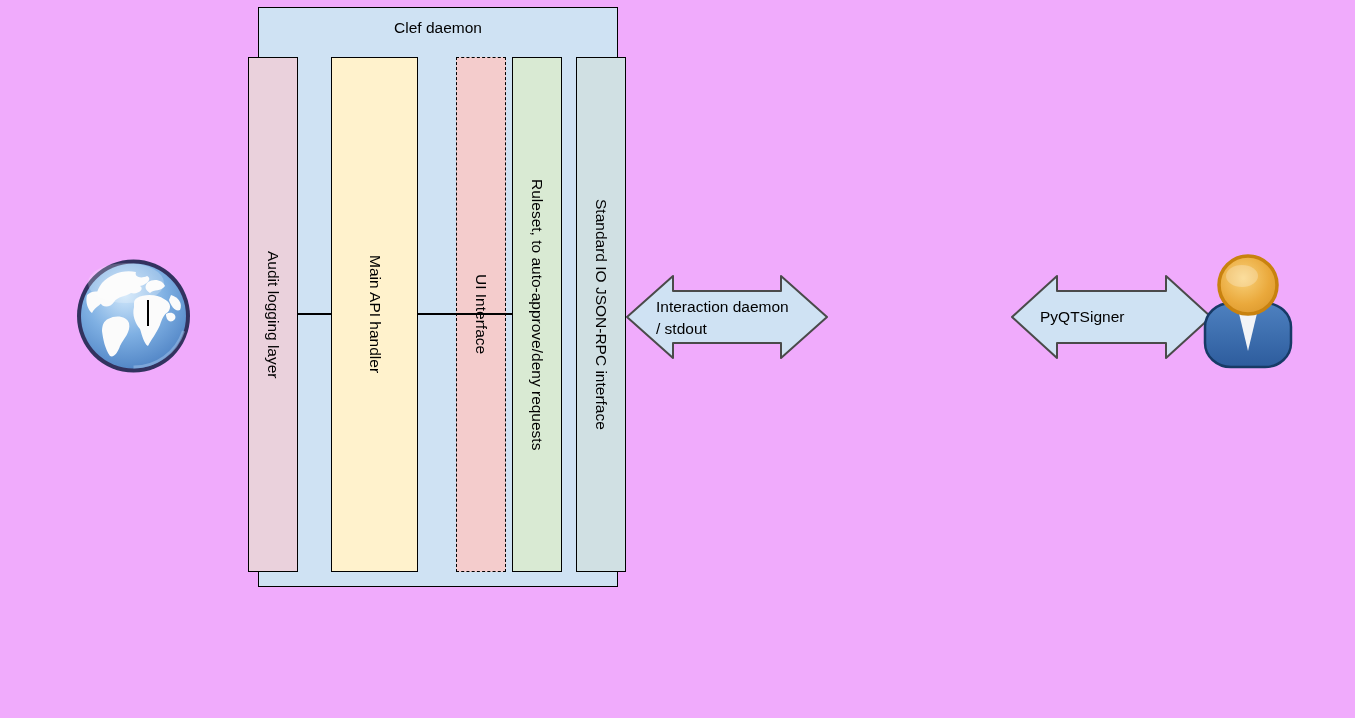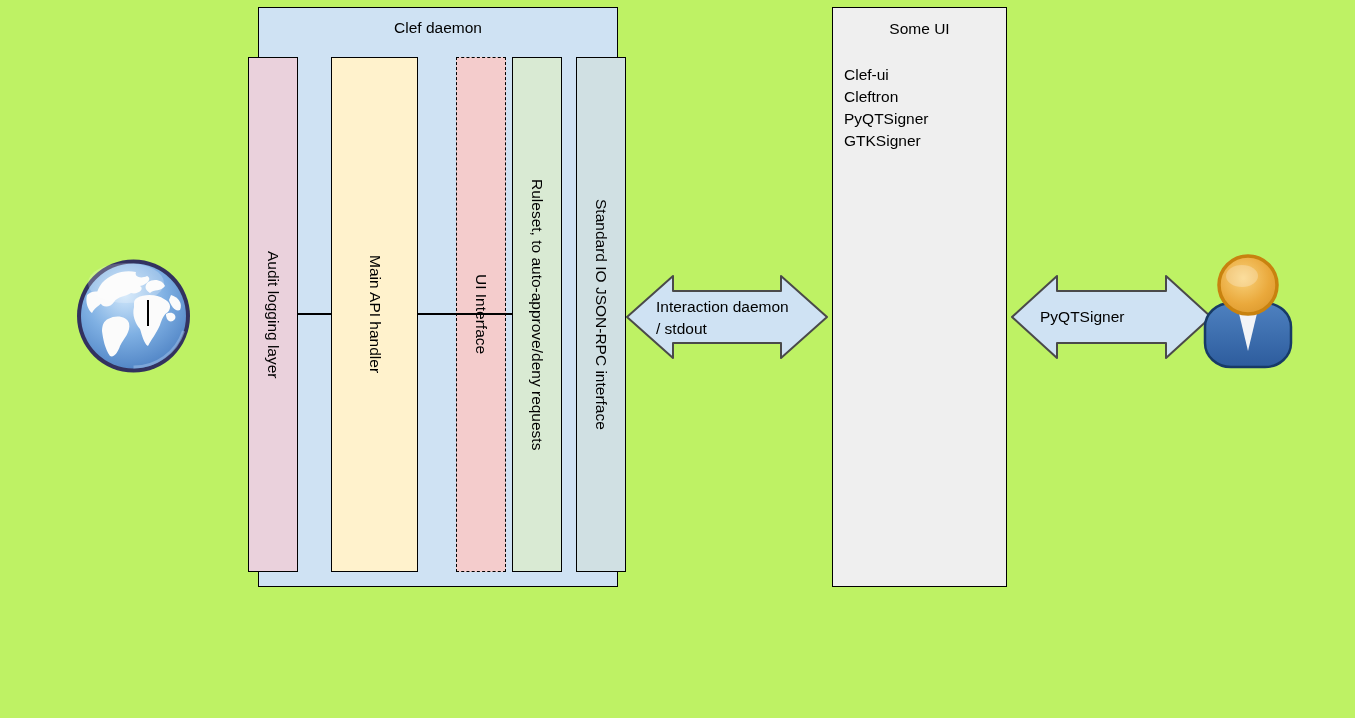--- a/index.html
+++ b/index.html
@@ -41,21 +41,21 @@
   
   .arrow-svg{overflow:visible;}
   .arrow-label{font-size:15.5px;line-height:22px;color:#000;white-space:nowrap;}
 
   
   .tick{left:147px;top:300px;width:2px;height:26px;background:#000;z-index:6;}
 </style>
 </head>
 <body>
 
-<div id="canvas" style="background: #bef264;">
+<div id="canvas" style="background: #f0abfc;">
 
   <svg class="abs" style="left:74px;top:255px;" width="119" height="122" viewBox="0 0 119 122">
     <defs>
       <radialGradient id="ocean" cx="0.42" cy="0.3" r="0.85">
         <stop offset="0" stop-color="#cfe6fa"></stop>
         <stop offset="0.45" stop-color="#7fb0e3"></stop>
         <stop offset="1" stop-color="#3f74ba"></stop>
       </radialGradient>
     </defs>
     <circle cx="59.5" cy="61" r="56.5" fill="#32325f"></circle>
@@ -101,30 +101,20 @@
   </div>
 
   <svg class="abs arrow-svg" style="left:625px;top:272px;" width="204" height="90" viewBox="0 0 204 90">
     <polygon points="2,45 48,4 48,19 156,19 156,4 202,45 156,86 156,71 48,71 48,86" stroke-width="2" stroke-linejoin="round" fill="#cfe2f3" stroke="#4a4a4a"></polygon>
   </svg>
   <div class="abs arrow-label" style="left:656px;top:296px;">
     <div>Interaction daemon</div>
     <div>/ stdout</div>
   </div>
 
-  <div class="abs someui-group">
-    <div class="abs someui-bg" style="background: rgb(239, 239, 239);"></div>
-    <div class="abs someui-title">Some UI</div>
-    <div class="abs someui-list">
-      <div>Clef-ui</div>
-      <div>Cleftron</div>
-      <div>PyQTSigner</div>
-      <div>GTKSigner</div>
-    </div>
-  </div>
 
   <svg class="abs arrow-svg" style="left:1010px;top:272px;" width="203" height="90" viewBox="0 0 203 90">
     <polygon points="2,45 47,4 47,19 156,19 156,4 201,45 156,86 156,71 47,71 47,86" stroke-width="2" stroke-linejoin="round" fill="#cfe2f3" stroke="#4a4a4a"></polygon>
   </svg>
   <div class="abs arrow-label" style="left:1040px;top:306px;">PyQTSigner</div>
 
   <svg class="abs" style="left:1202px;top:254px;z-index:5;" width="92" height="115" viewBox="0 0 92 115">
     <defs>
       <linearGradient id="bodyGrad" x1="0" y1="0" x2="0" y2="1">
         <stop offset="0" stop-color="#4e81c0"></stop>

